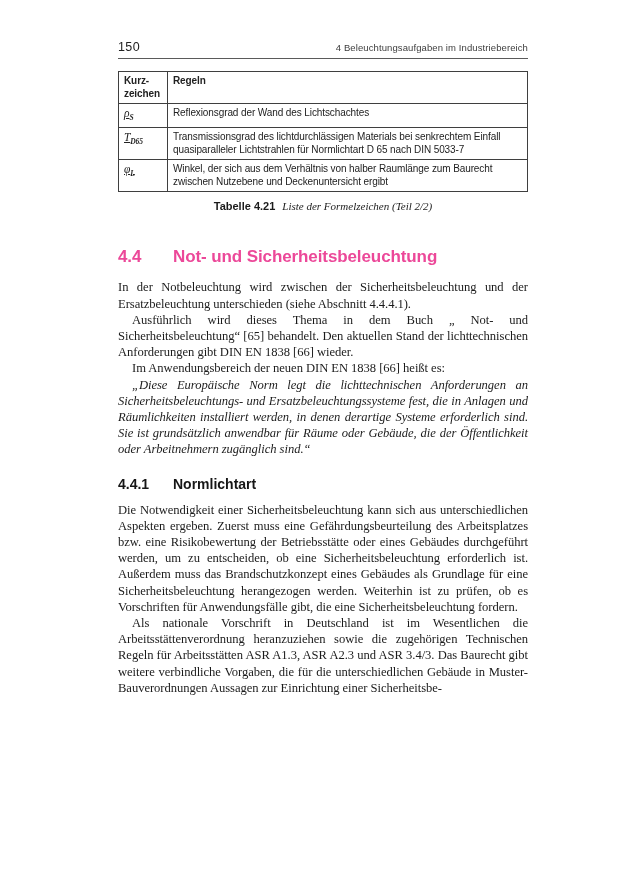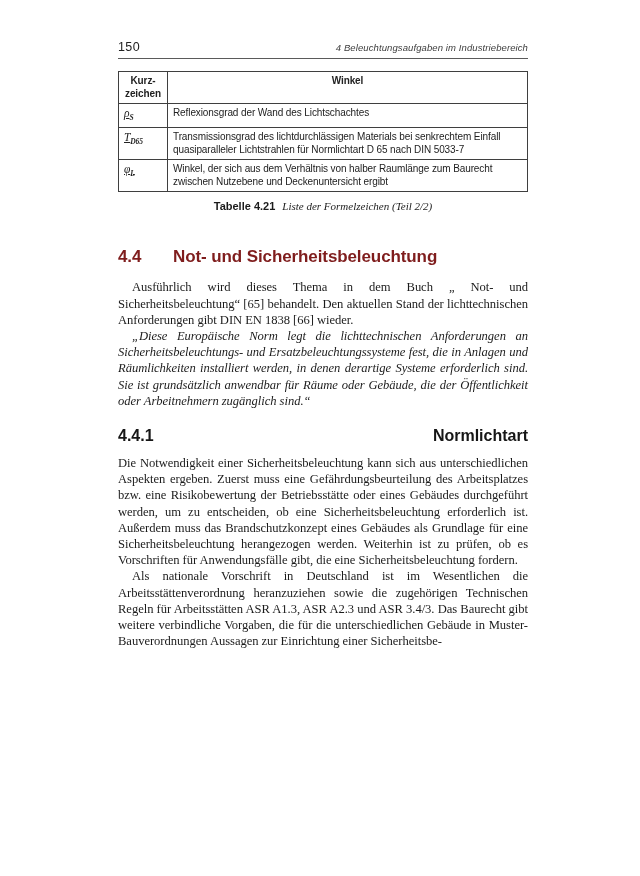--- a/index.html
+++ b/index.html
@@ -14,21 +14,21 @@
     overflow: hidden;
   }
   
   .running-header {
     display: flex; justify-content: space-between; align-items: baseline;
     border-bottom: 1px solid #5a5a5a;
     padding-bottom: 4px;
     font-family: "Liberation Sans", sans-serif;
   }
   .page-number { font-size: 12.5px; letter-spacing: 0.4px; color: #222; }
-  .chapter-title { font-size: 9.5px; color: #3d3d3d; letter-spacing: 0.1px; font-style: italic; }
+  .chapter-title { font-size: 9.5px; color: #3d3d3d; letter-spacing: 0.1px; }
 
   
   table.formula-table {
     margin-top: 12px;
     width: 100%;
     border-collapse: collapse;
     font-family: "Liberation Sans", sans-serif;
     font-size: 10px;
     line-height: 1.32;
     color: #222;
@@ -38,50 +38,49 @@
   table.formula-table th, table.formula-table td {
     border: 1px solid #3f3f3f;
     padding: 2px 5px 3px 5px;
     vertical-align: top;
     text-align: left;
     font-weight: normal;
   }
   table.formula-table thead th {
     font-weight: bold;
     border-bottom: 1.6px solid #3f3f3f;
-    text-align: center;
   }
   .col-symbol { width: 38px; }
   td.symbol-cell {
     font-family: "Liberation Serif", serif;
     font-style: italic; font-weight: bold;
     font-size: 11.5px;
     text-decoration: underline;
   }
   td.symbol-cell sub { font-size: 7.5px; font-weight: bold; }
 
   
   .table-caption { margin-top: 8px; font-size: 11px; text-align: center; }
   .caption-label { font-family: "Liberation Sans", sans-serif; font-weight: bold; color: #1b1b1b; }
   .caption-text  { font-style: italic; margin-left: 7px; color: #1b1b1b; }
 
   
   .section-heading {
     margin-top: 35px;
     display: flex;
     font-family: "Liberation Sans", sans-serif;
-    font-weight: bold; font-size: 17px; color: #7f1d1d;
+    font-weight: bold; font-size: 17px; color: #ec4899;
     letter-spacing: -0.1px;
   }
   .section-heading .sec-num { min-width: 55px; }
   .subsection-heading {
     margin-top: 18px;
     display: flex;
     font-family: "Liberation Sans", sans-serif;
-    font-weight: bold; font-size: 16px; color: #161616; justify-content: space-between;
+    font-weight: bold; font-size: 14px; color: #161616;
   }
   .subsection-heading .sec-num { min-width: 55px; }
 
   
   .body-text p {
     margin: 0;
     font-size: 12.6px;
     line-height: 16.2px;
     text-align: justify;
     hyphens: auto;
@@ -99,21 +98,21 @@
 
   <div class="running-header">
     <span class="page-number">150</span>
     <span class="chapter-title">4 Beleuchtungsaufgaben im Industriebereich</span>
   </div>
 
   <table class="formula-table">
     <thead>
       <tr>
         <th class="col-symbol">Kurz-zeichen</th>
-        <th>Winkel</th>
+        <th>Regeln</th>
       </tr>
     </thead>
     <tbody>
       <tr>
         <td class="symbol-cell"><span>ρ</span><sub>S</sub></td>
         <td>Reflexionsgrad der Wand des Lichtschachtes</td>
       </tr>
       <tr>
         <td class="symbol-cell"><span>T</span><sub>D65</sub></td>
         <td>Transmissionsgrad des lichtdurchlässigen Materials bei senkrechtem Einfall quasiparalleler Lichtstrahlen für Normlichtart D 65 nach DIN 5033-7</td>
@@ -128,21 +127,23 @@
   <div class="table-caption">
     <span class="caption-label">Tabelle 4.21</span><span class="caption-text">Liste der Formelzeichen (Teil 2/2)</span>
   </div>
 
   <div class="section-heading">
     <span class="sec-num">4.4</span>
     <span>Not- und Sicherheitsbeleuchtung</span>
   </div>
 
   <div class="body-text">
+    <p>In der Notbeleuchtung wird zwischen der Sicherheitsbeleuchtung und der Ersatzbeleuchtung unterschieden (siehe Abschnitt 4.4.4.1).</p>
     <p class="indent">Ausführlich wird dieses Thema in dem Buch „ Not- und Sicherheitsbeleuchtung“ [65] behandelt. Den aktuellen Stand der lichttechnischen Anforderungen gibt DIN EN 1838 [66] wieder.</p>
+    <p class="indent">Im Anwendungsbereich der neuen DIN EN 1838 [66] heißt es:</p>
     <p class="indent quote">„Diese Europäische Norm legt die lichttechnischen Anforderungen an Sicherheitsbeleuchtungs- und Ersatzbeleuchtungssysteme fest, die in Anlagen und Räumlichkeiten installiert werden, in denen derartige Systeme erforderlich sind. Sie ist grundsätzlich anwendbar für Räume oder Gebäude, die der Öffentlichkeit oder Arbeitnehmern zugänglich sind.“</p>
   </div>
 
   <div class="subsection-heading">
     <span class="sec-num">4.4.1</span>
     <span>Normlichtart</span>
   </div>
 
   <div class="body-text" style="margin-top:10px;">
     <p>Die Notwendigkeit einer Sicherheitsbeleuchtung kann sich aus unterschiedlichen Aspekten ergeben. Zuerst muss eine Gefährdungsbeurteilung des Arbeitsplatzes bzw. eine Risikobewertung der Betriebsstätte oder eines Gebäudes durchgeführt werden, um zu entscheiden, ob eine Sicherheitsbeleuchtung erforderlich ist. Außerdem muss das Brandschutzkonzept eines Gebäudes als Grundlage für eine Sicherheitsbeleuchtung herangezogen werden. Weiterhin ist zu prüfen, ob es Vorschriften für Anwendungsfälle gibt, die eine Sicherheitsbeleuchtung fordern.</p>

